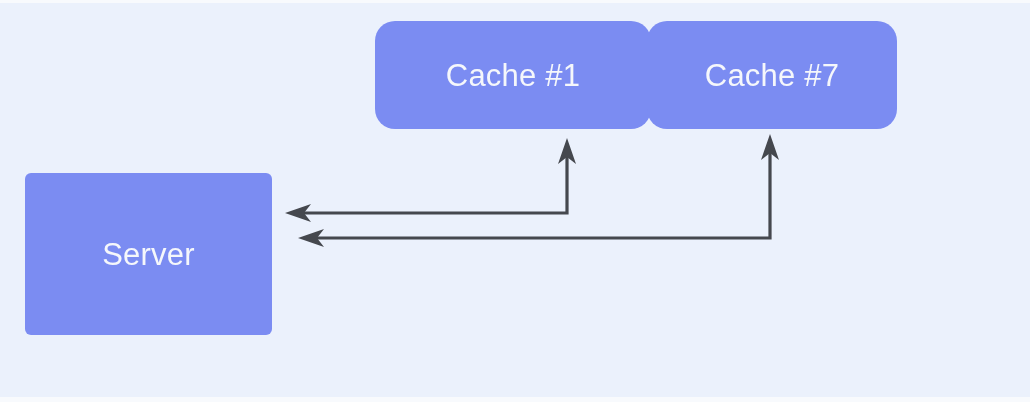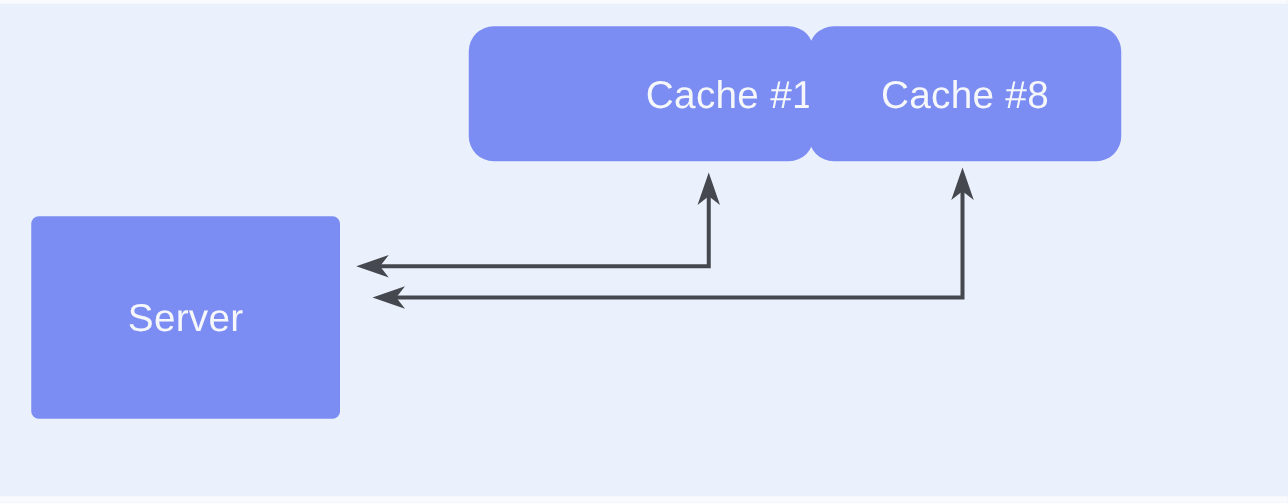--- a/index.html
+++ b/index.html
@@ -33,21 +33,21 @@
     display:flex;align-items:center;justify-content:center;
     box-sizing:border-box;
   }
   .node .node-label{
     color:var(--node-text);
     font-size:31px;
     line-height:1;
     letter-spacing:0.2px;
     white-space:nowrap;
   }
-  .node.cache1{left:375px;top:21px;width:276px;height:108px;border-radius:20px;justify-content:flex-end;}
+  .node.cache1{left:375px;top:21px;width:276px;height:108px;border-radius:20px;}
   .node.cache2{left:647px;top:21px;width:250px;height:108px;border-radius:20px;}
   .node.server{left:25px;top:173px;width:247px;height:162px;border-radius:6px;}
   svg.overlay{
     position:absolute;left:0;top:0;
     width:1030px;height:402px;
     pointer-events:none;
   }
   .conn{
     fill:none;
     stroke:var(--arrow);
@@ -64,21 +64,21 @@
 
 <div class="stage">
 
   <div class="edge-strip top"></div>
 
   <div class="node cache1">
     <span class="node-label">Cache #1</span>
   </div>
 
   <div class="node cache2">
-    <span class="node-label">Cache #8</span>
+    <span class="node-label">Cache #7</span>
   </div>
 
   <div class="node server">
     <span class="node-label">Server</span>
   </div>
 
   <svg class="overlay" viewBox="0 0 1030 402" xmlns="http://www.w3.org/2000/svg">
 
     <g>
       <polyline class="conn" points="291,213 567,213 567,150"></polyline>

